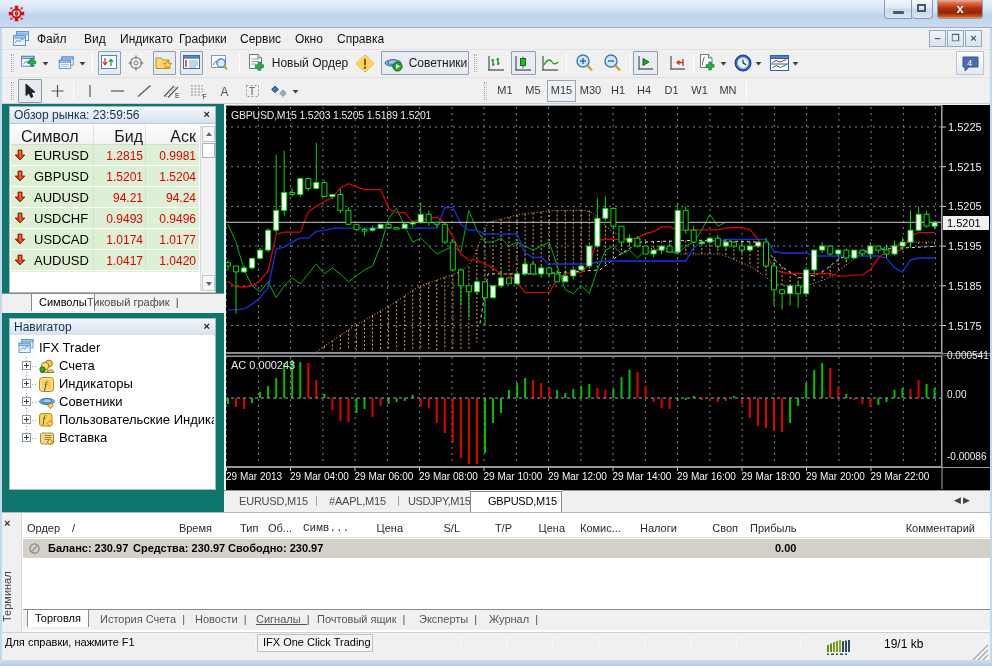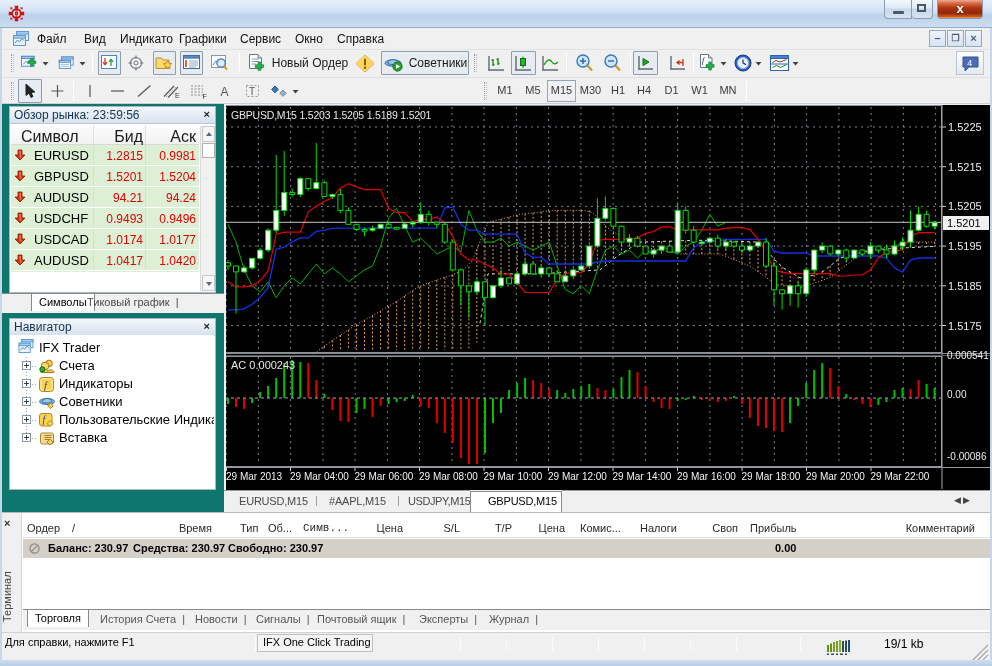--- a/index.html
+++ b/index.html
@@ -710,21 +710,21 @@
       <b style="left:25px;">Баланс: 230.97</b>
       <b style="left:110px;">Средства: 230.97</b>
       <b style="left:205px;">Свободно: 230.97</b>
       <b style="left:752px;">0.00</b>
     </div>
     <div id="term-tabs">
       <div class="tabline" style="top:0;"></div>
       <div class="tab-act" style="left:4px;top:0;">Торговля</div>
       <span class="abs" style="left:77px;top:4px;">История Счета&nbsp;&nbsp;|</span>
       <span class="abs" style="left:172px;top:4px;">Новости&nbsp;&nbsp;|</span>
-      <span class="abs" style="left:233px;top:4px;">Сигналы&nbsp;&nbsp;|</span>
+      <span class="abs" style="left:233px;top:4px;text-decoration:underline;">Сигналы&nbsp;&nbsp;|</span>
       <span class="abs" style="left:294px;top:4px;">Почтовый ящик&nbsp;&nbsp;|</span>
       <span class="abs" style="left:396px;top:4px;">Эксперты&nbsp;&nbsp;|</span>
       <span class="abs" style="left:466px;top:4px;">Журнал&nbsp;&nbsp;|</span>
     </div>
   </div>
 
   <div id="statusbar" class="abs">
     <span class="scell" style="left:5px;">Для справки, нажмите F1</span>
     <div class="abs" style="left:257px;top:1px;width:116px;height:18px;border:1px solid #c0c0c0;background:#f4f4f4;"></div>
     <span class="scell" style="left:263px;">IFX One Click Trading</span>

